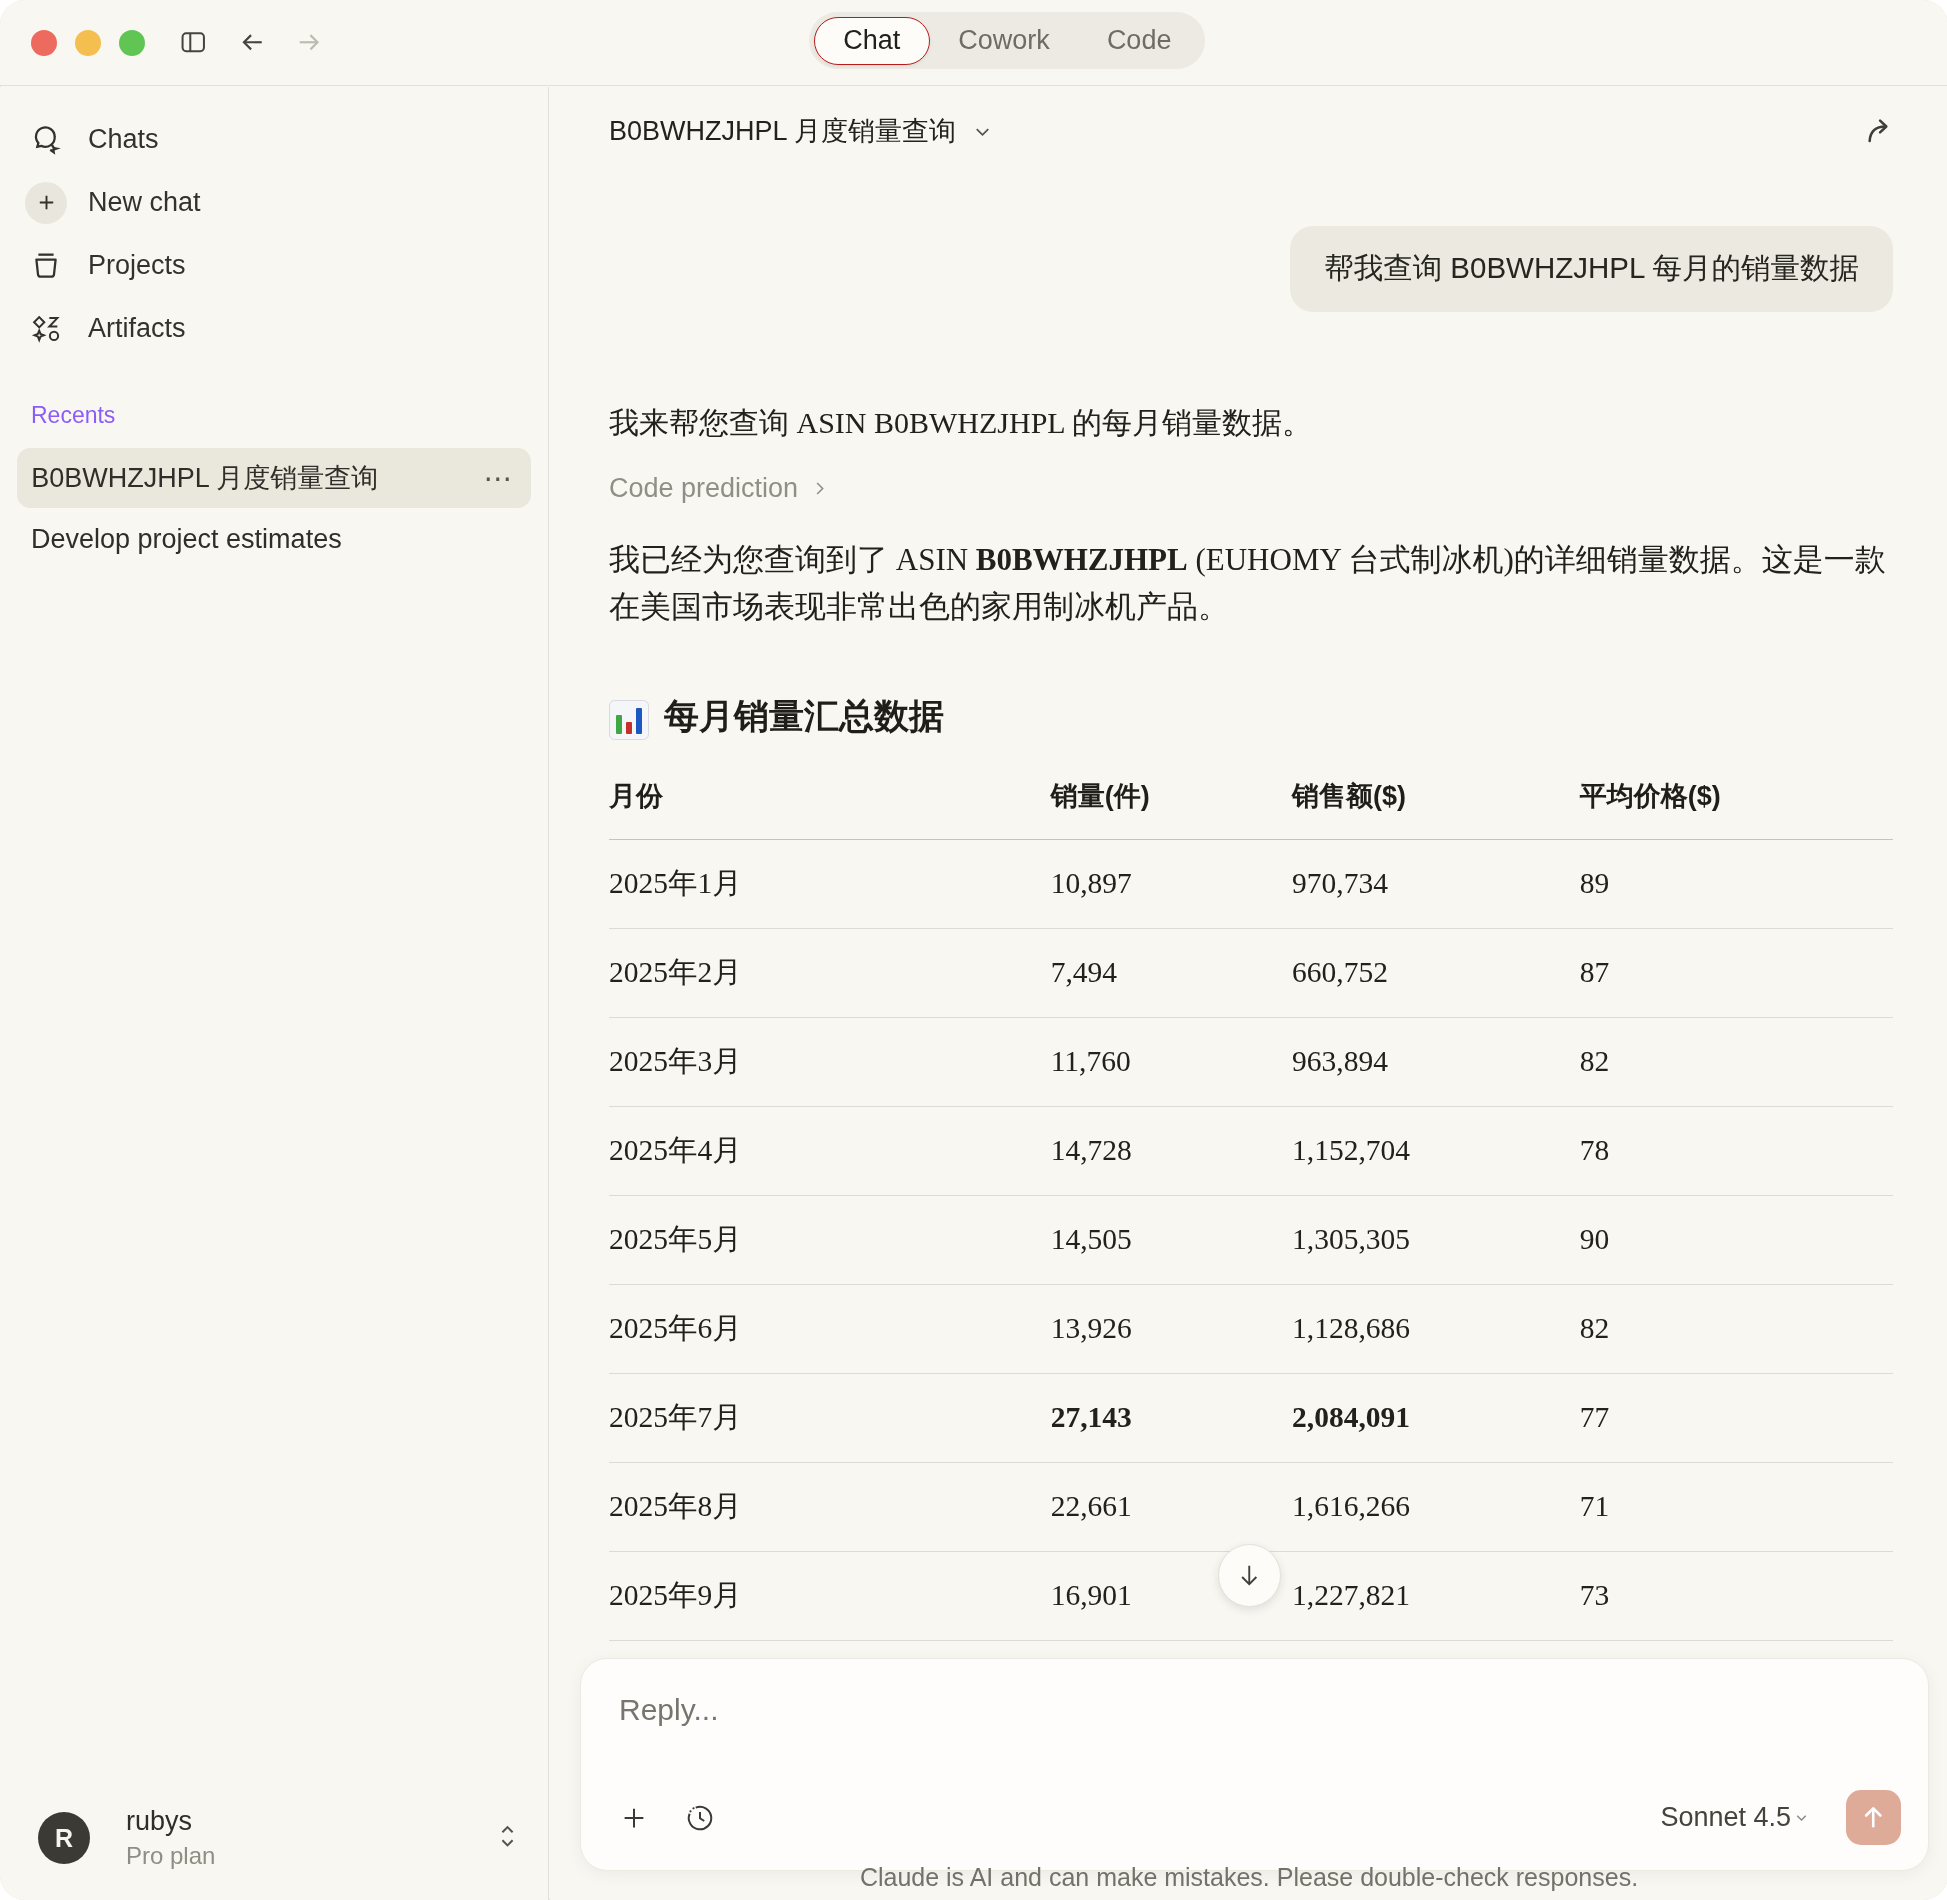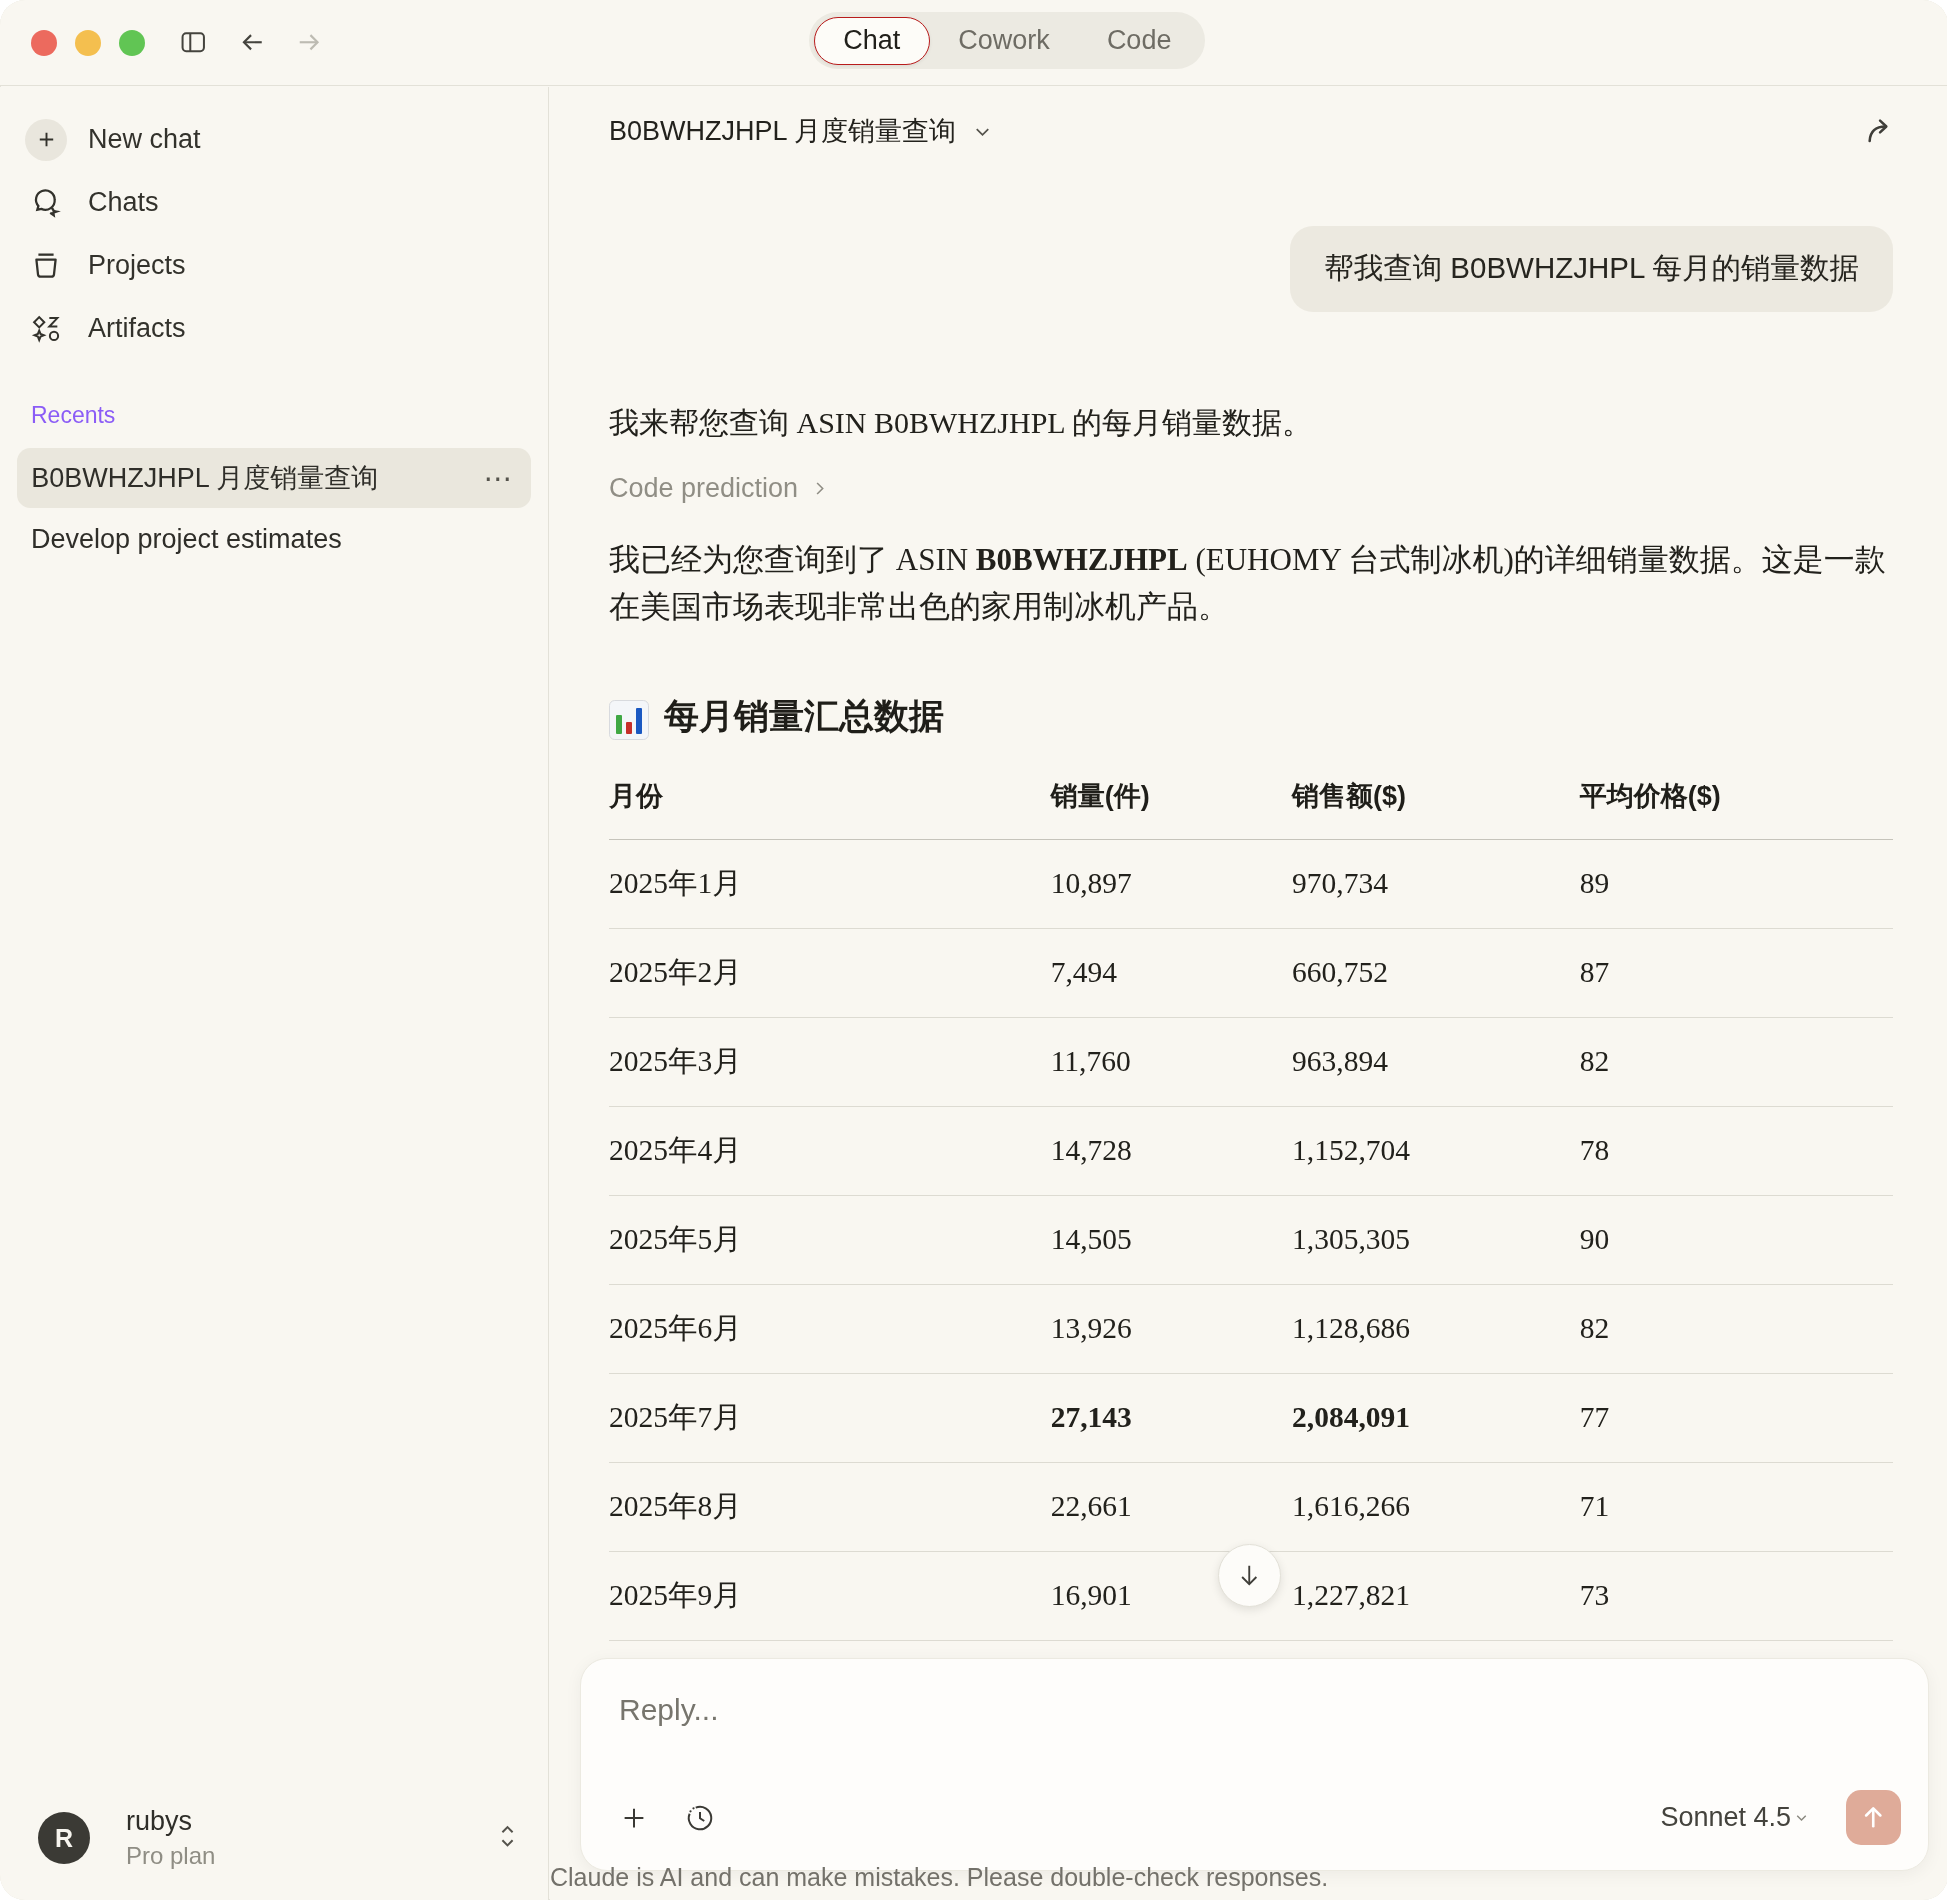--- a/index.html
+++ b/index.html
@@ -148,21 +148,21 @@
     width:55px; height:55px; border-radius:15px; border:none;
     background:#dca violet;
   }
   .send-btn { background:#dcA; }
   .send-btn {
     width:55px; height:55px; border-radius:15px; border:none; background:#dfab99;
     color:#ffffff; display:flex; align-items:center; justify-content:center; cursor:pointer;
   }
   .footer {
     position:absolute; left:0; right:0; bottom:7.6px;
-    text-align:left; font-size:25px; color:#73716a;
+    text-align:center; font-size:25px; color:#73716a;
   }
 </style>
 </head>
 <body>
 
 <div class="window">
 
   <header class="titlebar">
     <div class="traffic">
       <span class="light red"></span>
@@ -189,35 +189,35 @@
     </button>
     <div class="tab-switcher">
       <button class="tab active">Chat</button>
       <button class="tab">Cowork</button>
       <button class="tab">Code</button>
     </div>
   </header>
 
   <aside class="sidebar">
     <div class="nav-item">
-      <span class="plus-circle">
-        <svg width="23" height="23" viewBox="0 0 24 24" fill="none" stroke="#33322c" stroke-width="2">
-            <path d="M12 5v14M5 12h14"></path>
-          </svg>
-      </span>
-      <span>New chat</span>
-    </div>
-    <div class="nav-item">
       <span class="icon-box">
         <svg width="32" height="32" viewBox="0 0 24 24" fill="none" stroke="currentColor" stroke-width="1.7">
             <path d="M18.5 9.5a7 7 0 1 0-12.2 4.7L5.5 17l3-.6a7 7 0 0 0 10-6.9z"></path>
             <path d="M16.5 15.5c.4 1.6 1.6 2.6 3.3 2.9l-2.3.8.3 2-2.6-1.9"></path>
           </svg>
       </span>
       <span>Chats</span>
+    </div>
+    <div class="nav-item">
+      <span class="plus-circle">
+        <svg width="23" height="23" viewBox="0 0 24 24" fill="none" stroke="#33322c" stroke-width="2">
+            <path d="M12 5v14M5 12h14"></path>
+          </svg>
+      </span>
+      <span>New chat</span>
     </div>
     <div class="nav-item">
       <span class="icon-box">
         <svg width="32" height="32" viewBox="0 0 24 24" fill="none" stroke="currentColor" stroke-width="1.7">
             <path d="M6.3 3.5h11.4"></path>
             <path d="M4.8 7.2h14.4l-1.2 11a2 2 0 0 1-2 1.8H8a2 2 0 0 1-2-1.8z" stroke-linejoin="round"></path>
           </svg>
       </span>
       <span>Projects</span>
     </div>

